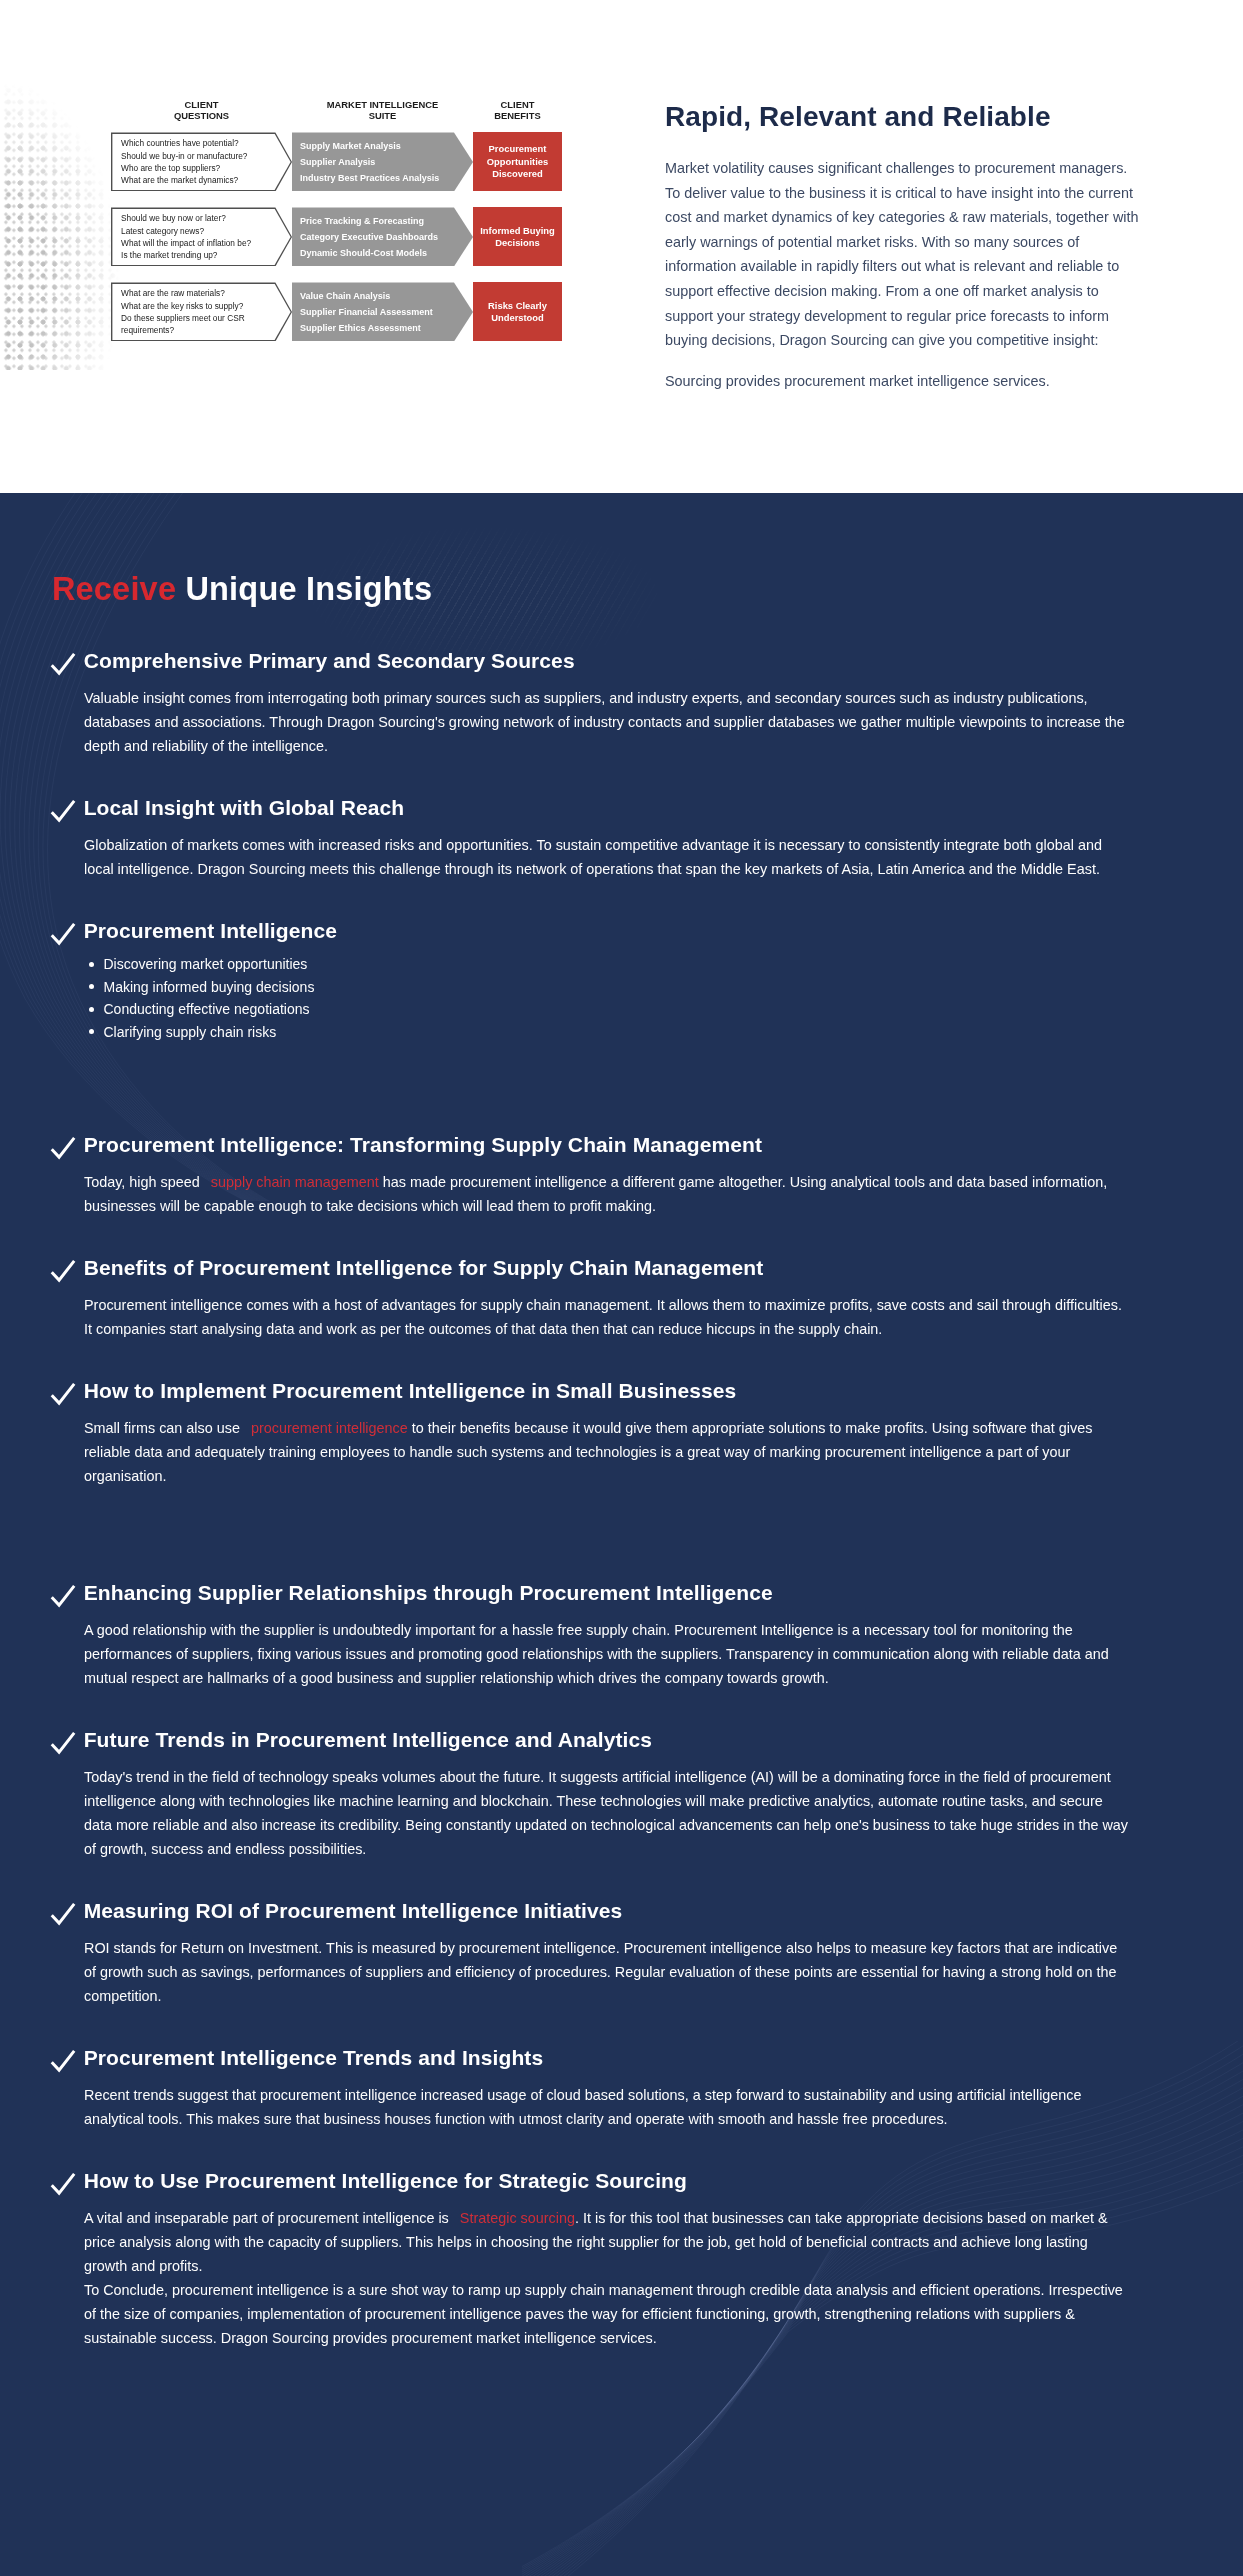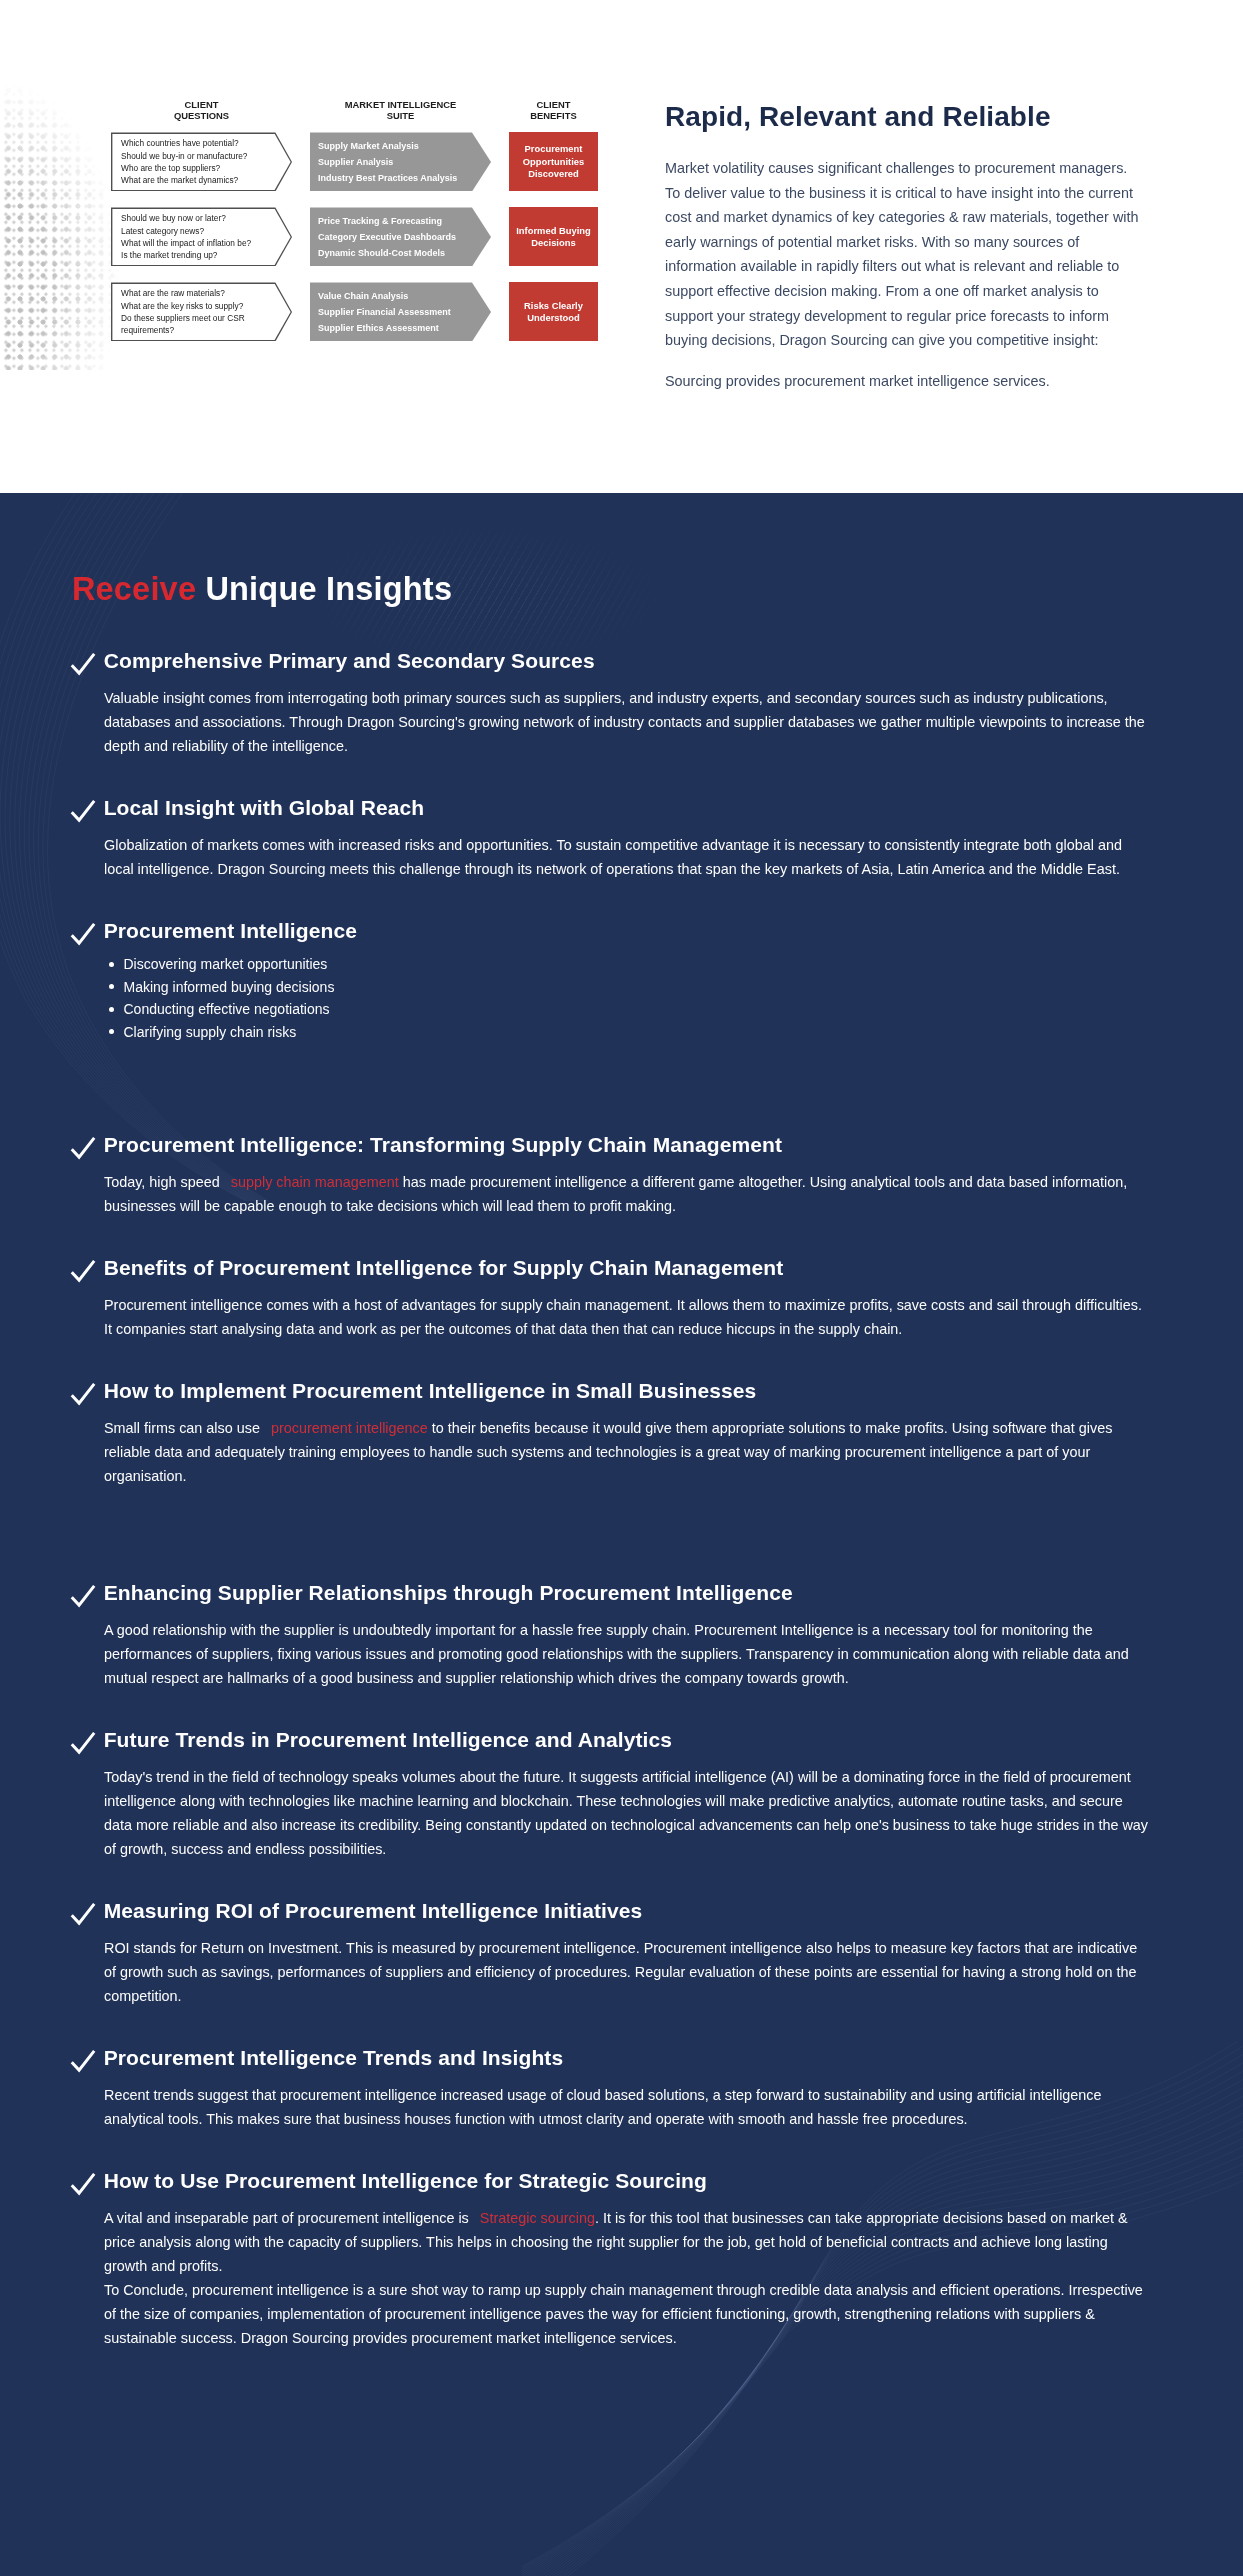--- a/index.html
+++ b/index.html
@@ -12,21 +12,21 @@
   .page{width:1244px;position:relative;}
 
   
   .top{position:relative;width:1244px;height:493px;background:#fff;overflow:hidden;}
   .halftone{position:absolute;left:-8.7px;top:38px;width:173px;height:332px;
     background-image:radial-gradient(circle,#bfbfbf 2.3px,transparent 2.7px),radial-gradient(circle,#cecece 1.4px,transparent 1.8px);
     background-size:11.6px 11.6px,8px 8px;background-position:0 0,2.9px 4.3px;
     -webkit-mask-image:radial-gradient(ellipse 95% 80% at 5% 72%,#000 30%,transparent 74%);
     mask-image:radial-gradient(ellipse 95% 80% at 5% 72%,#000 30%,transparent 74%);}
   .diagram{position:absolute;left:111px;top:100px;width:462px;}
-  .dg-headers,.dg-row{display:grid;grid-template-columns:181px 181px 89px;column-gap:18px;}
+  .dg-headers,.dg-row{display:grid;grid-template-columns:181px 181px 89px;column-gap:0;}
   .dg-headers{margin-bottom:10.8px;}
   .dg-h{font-size:9.4px;font-weight:bold;color:#1c1c1c;text-align:center;line-height:10.8px;white-space:pre-line;align-self:end;}
   .dg-row{height:59px;margin-bottom:16px;}
   .qbox{position:relative;background:#4f4f4f;clip-path:polygon(0 0,calc(100% - 16.6px) 0,100% 50%,calc(100% - 16.6px) 100%,0 100%);}
   .qbox-inner{position:absolute;inset:1.4px;background:#fff;clip-path:polygon(0 0,calc(100% - 16px) 0,100% 50%,calc(100% - 16px) 100%,0 100%);
     display:flex;flex-direction:column;justify-content:center;padding:0 19px 0 8.7px;}
   .qtext{font-size:8.3px;line-height:12.3px;color:#1a1a1a;white-space:pre-line;}
   .gbox{background:var(--gray);clip-path:polygon(0 0,calc(100% - 19px) 0,100% 50%,calc(100% - 19px) 100%,0 100%);
     display:flex;flex-direction:column;justify-content:center;padding:0 21.7px 0 8px;}
   .gtext{font-size:9px;line-height:16px;font-weight:bold;color:#fff;white-space:pre-line;}
@@ -40,21 +40,21 @@
 
   
   .insights{position:relative;width:1244px;min-height:2083px;background:var(--navy);overflow:hidden;color:var(--white);}
   .deco{position:absolute;pointer-events:none;}
   .deco-left{left:-29px;top:-14.4px;}
   .deco-br{right:0;bottom:0;}
   .hatch{position:absolute;left:275px;top:20px;width:419px;height:166px;pointer-events:none;
     background:repeating-linear-gradient(120deg,rgba(255,255,255,0.05) 0 1.1px,transparent 1.1px 6.5px);
     -webkit-mask-image:radial-gradient(ellipse 60% 60% at 50% 50%,#000 20%,transparent 75%);
     mask-image:radial-gradient(ellipse 60% 60% at 50% 50%,#000 20%,transparent 75%);}
-  .content{position:relative;padding:78px 61px 43px 69px;}
+  .content{position:relative;padding:78px 61px 43px 49px;}
   .ins-title{margin:0 0 39px 2.9px;font-size:32.5px;line-height:36px;font-weight:bold;color:#fff;letter-spacing:0.2px;}
   .ins-title .hl{color:var(--accent);}
   .sec{margin-bottom:35px;}
   .sec.gap-lg{margin-bottom:90px;}
   .sec-head{display:flex;align-items:flex-start;}
   .check{width:27.5px;height:25px;flex:none;margin-top:5px;}
   .check path{stroke:#fff;stroke-width:6.5;fill:none;}
   .sec-head h3{margin:0 0 0 7.2px;font-size:21px;line-height:29px;font-weight:600;color:#fff;letter-spacing:0.1px;text-align:right;}
   .sec-body{margin:10px 0 0 35px;max-width:1047px;font-size:14.4px;line-height:24px;color:#fdfdfd;}
   .sec-body p{margin:0;}

